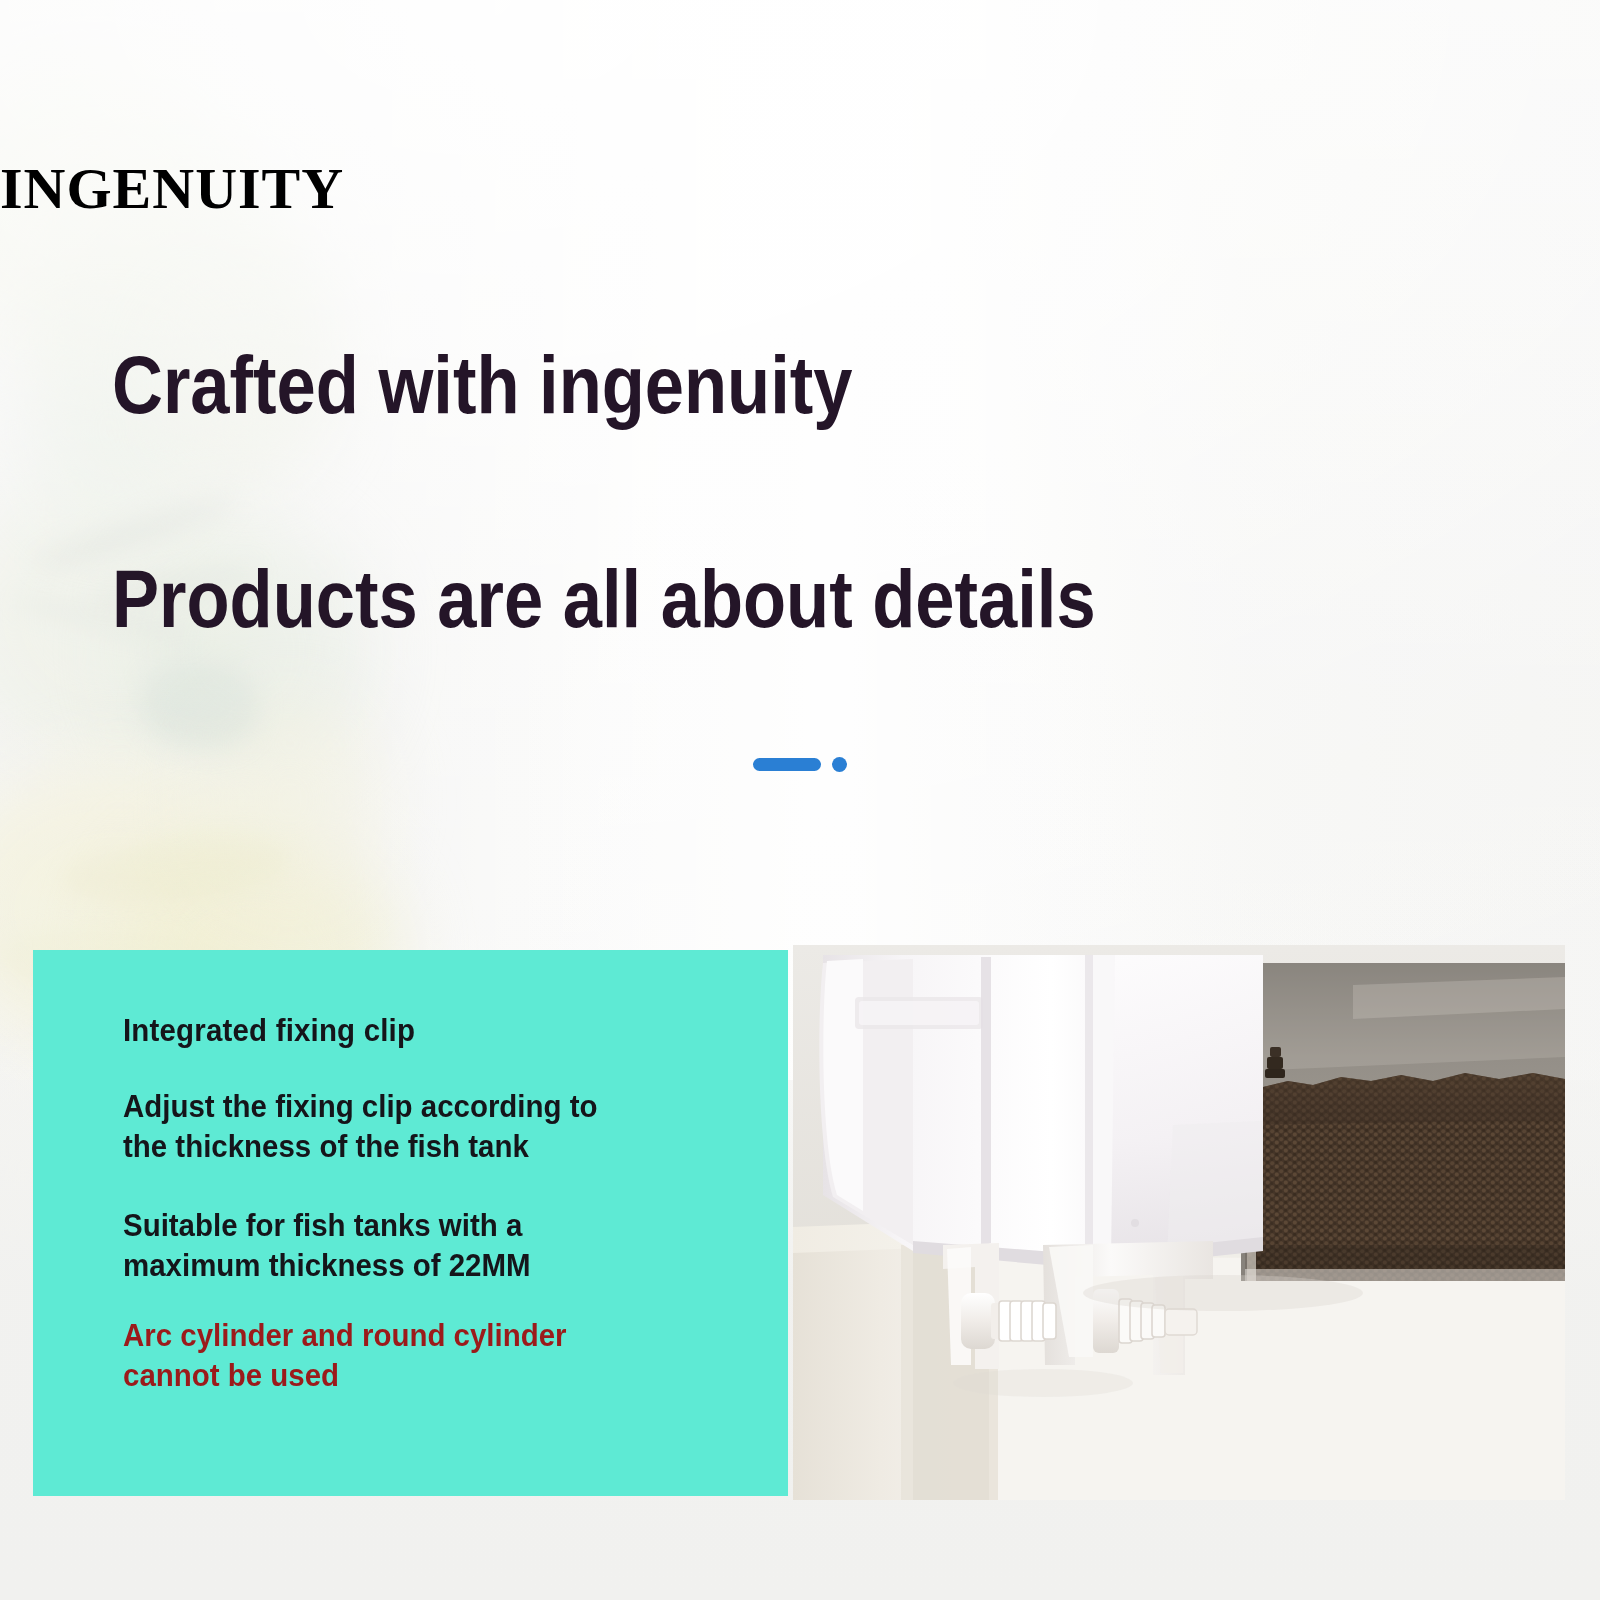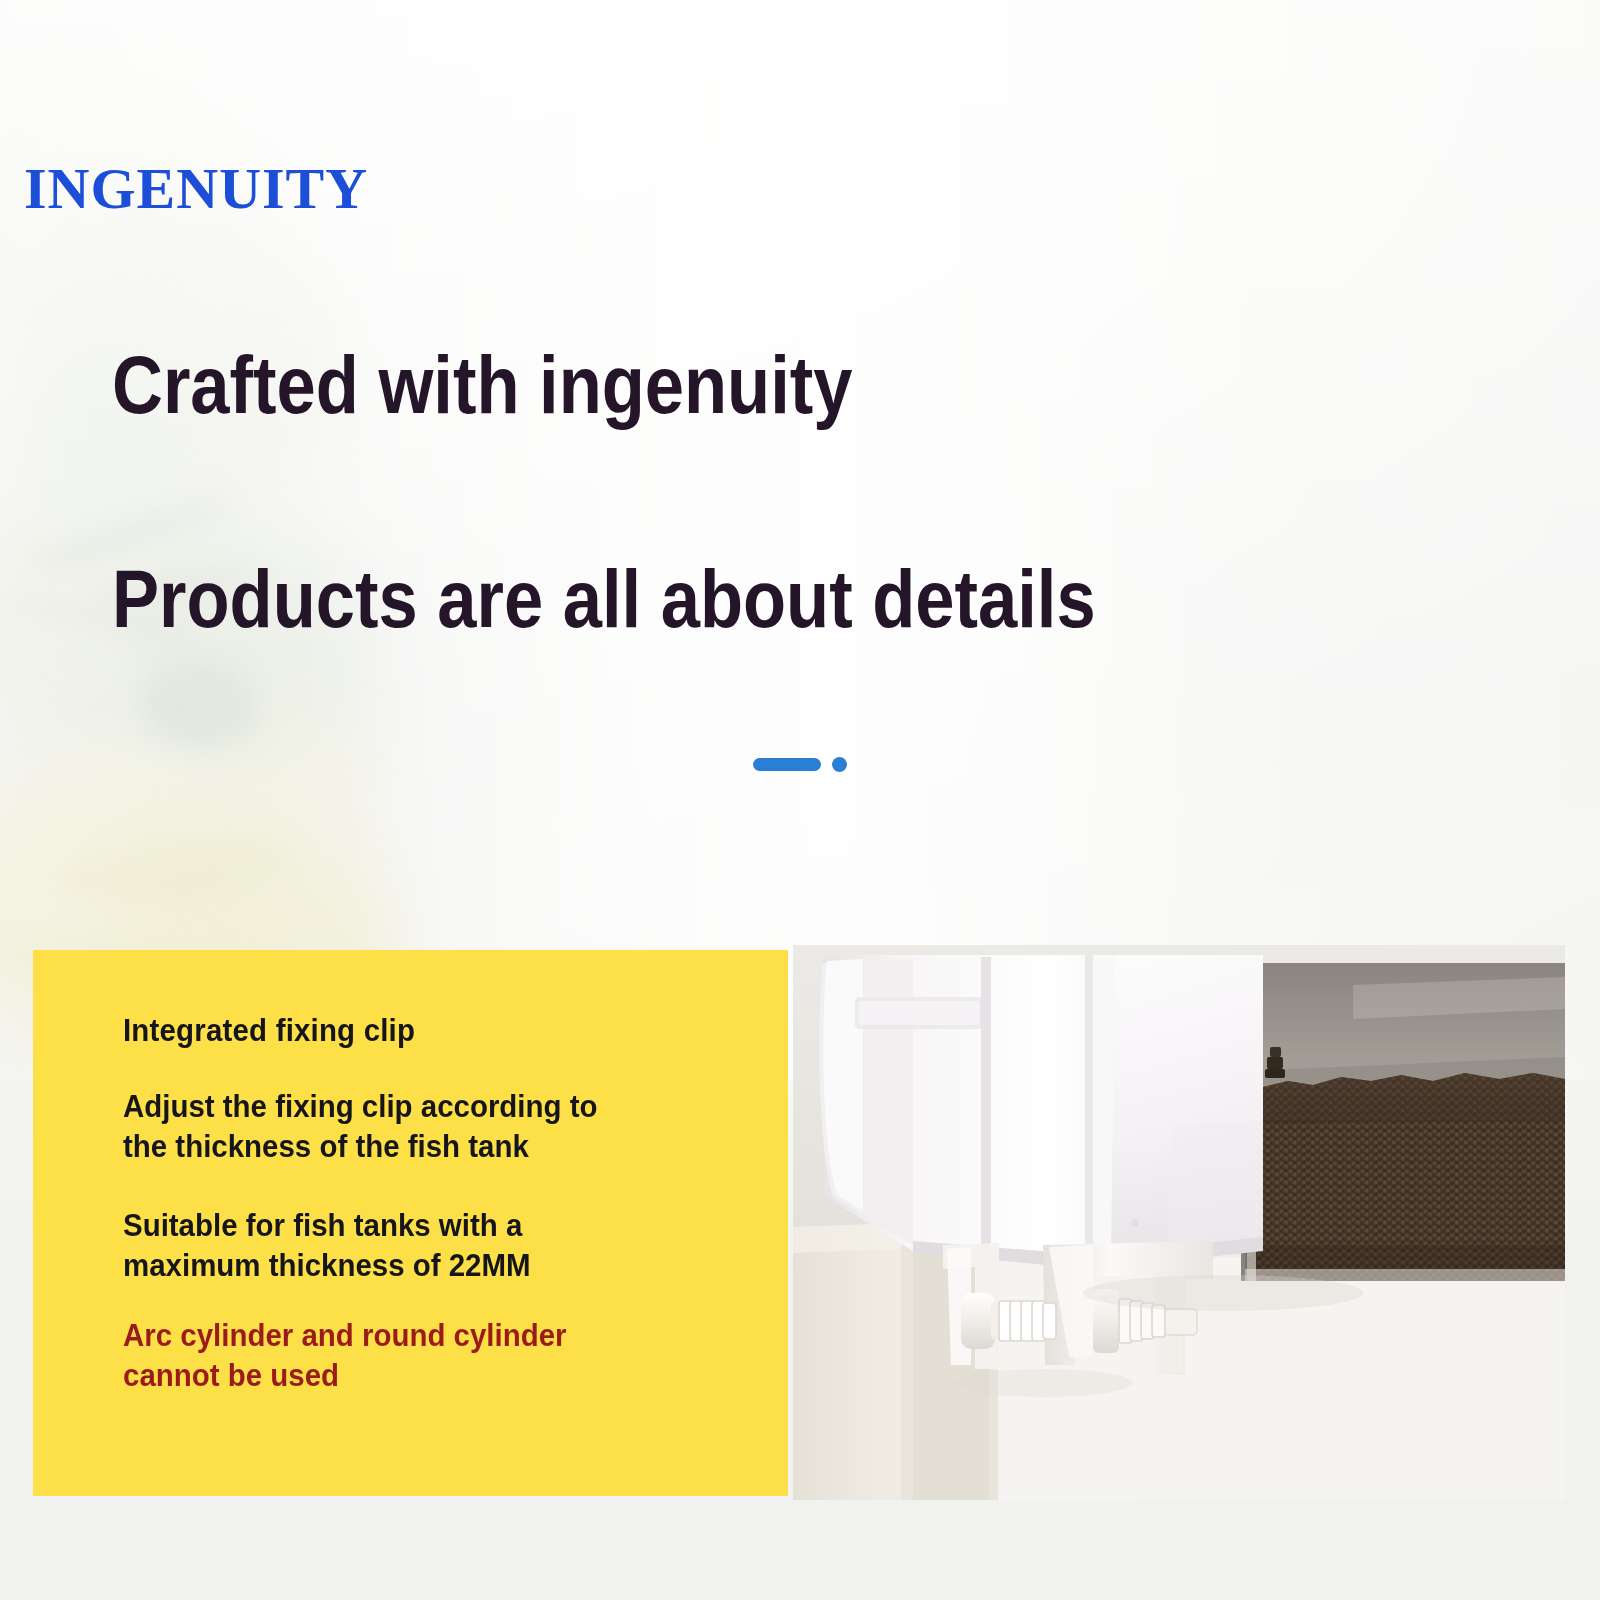--- a/index.html
+++ b/index.html
@@ -91,23 +91,22 @@
   }
 
   .eyebrow {
     position: absolute;
     top: 160px;
     left: 0; right: 0;
     font-family: "Liberation Serif", "DejaVu Serif", serif;
     font-size: 58px;
     font-weight: 700;
     letter-spacing: 1px;
-    color: #1d4ed8;
+    color: #000000;
     line-height: 1;
-    margin-left: 24px;
   }
 
   .title-1, .title-2 {
     position: absolute;
     left: 0; right: 0;
     font-family: "Liberation Sans Narrow", "Liberation Sans", sans-serif;
     font-weight: 700;
     color: #241528;
     line-height: 1;
     transform: scaleX(0.86);
@@ -138,21 +137,21 @@
     background: #2a7fd4;
   }
 
   
   .info-card {
     position: absolute;
     left: 33px;
     top: 950px;
     width: 755px;
     height: 546px;
-    background: #fde047;
+    background: #5eead4;
     padding: 62px 70px 0 90px;
   }
 
   .info-heading {
     font-family: "Liberation Sans Narrow", "Liberation Sans", sans-serif;
     font-size: 31px;
     font-weight: 700;
     color: #15151a;
     line-height: 1.2;
     letter-spacing: 0.2px;

